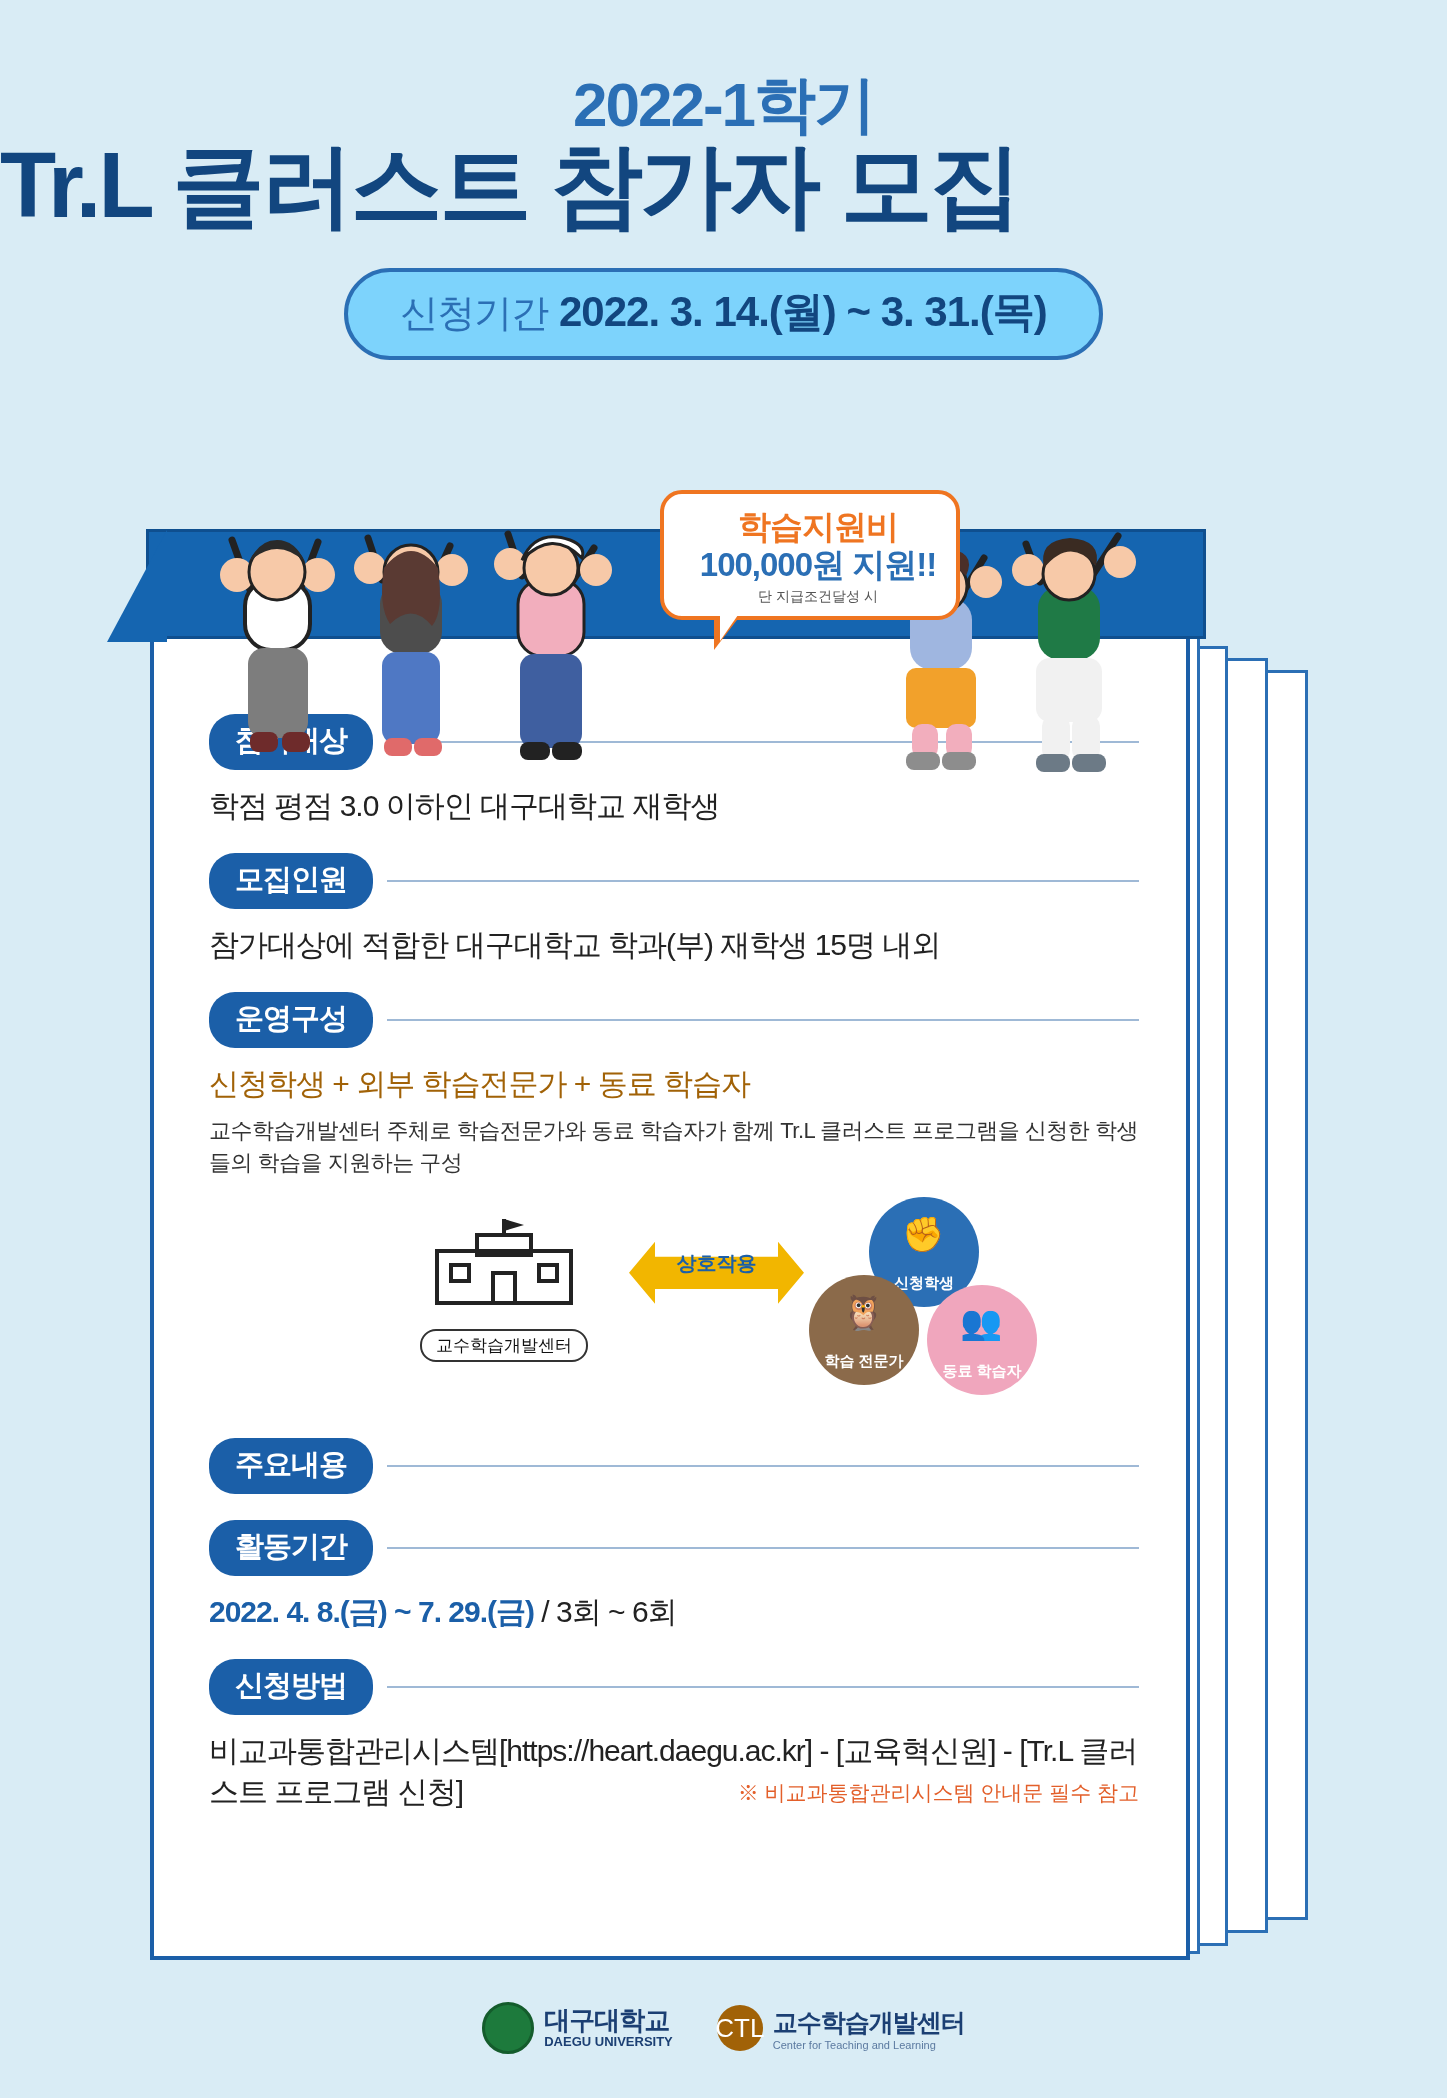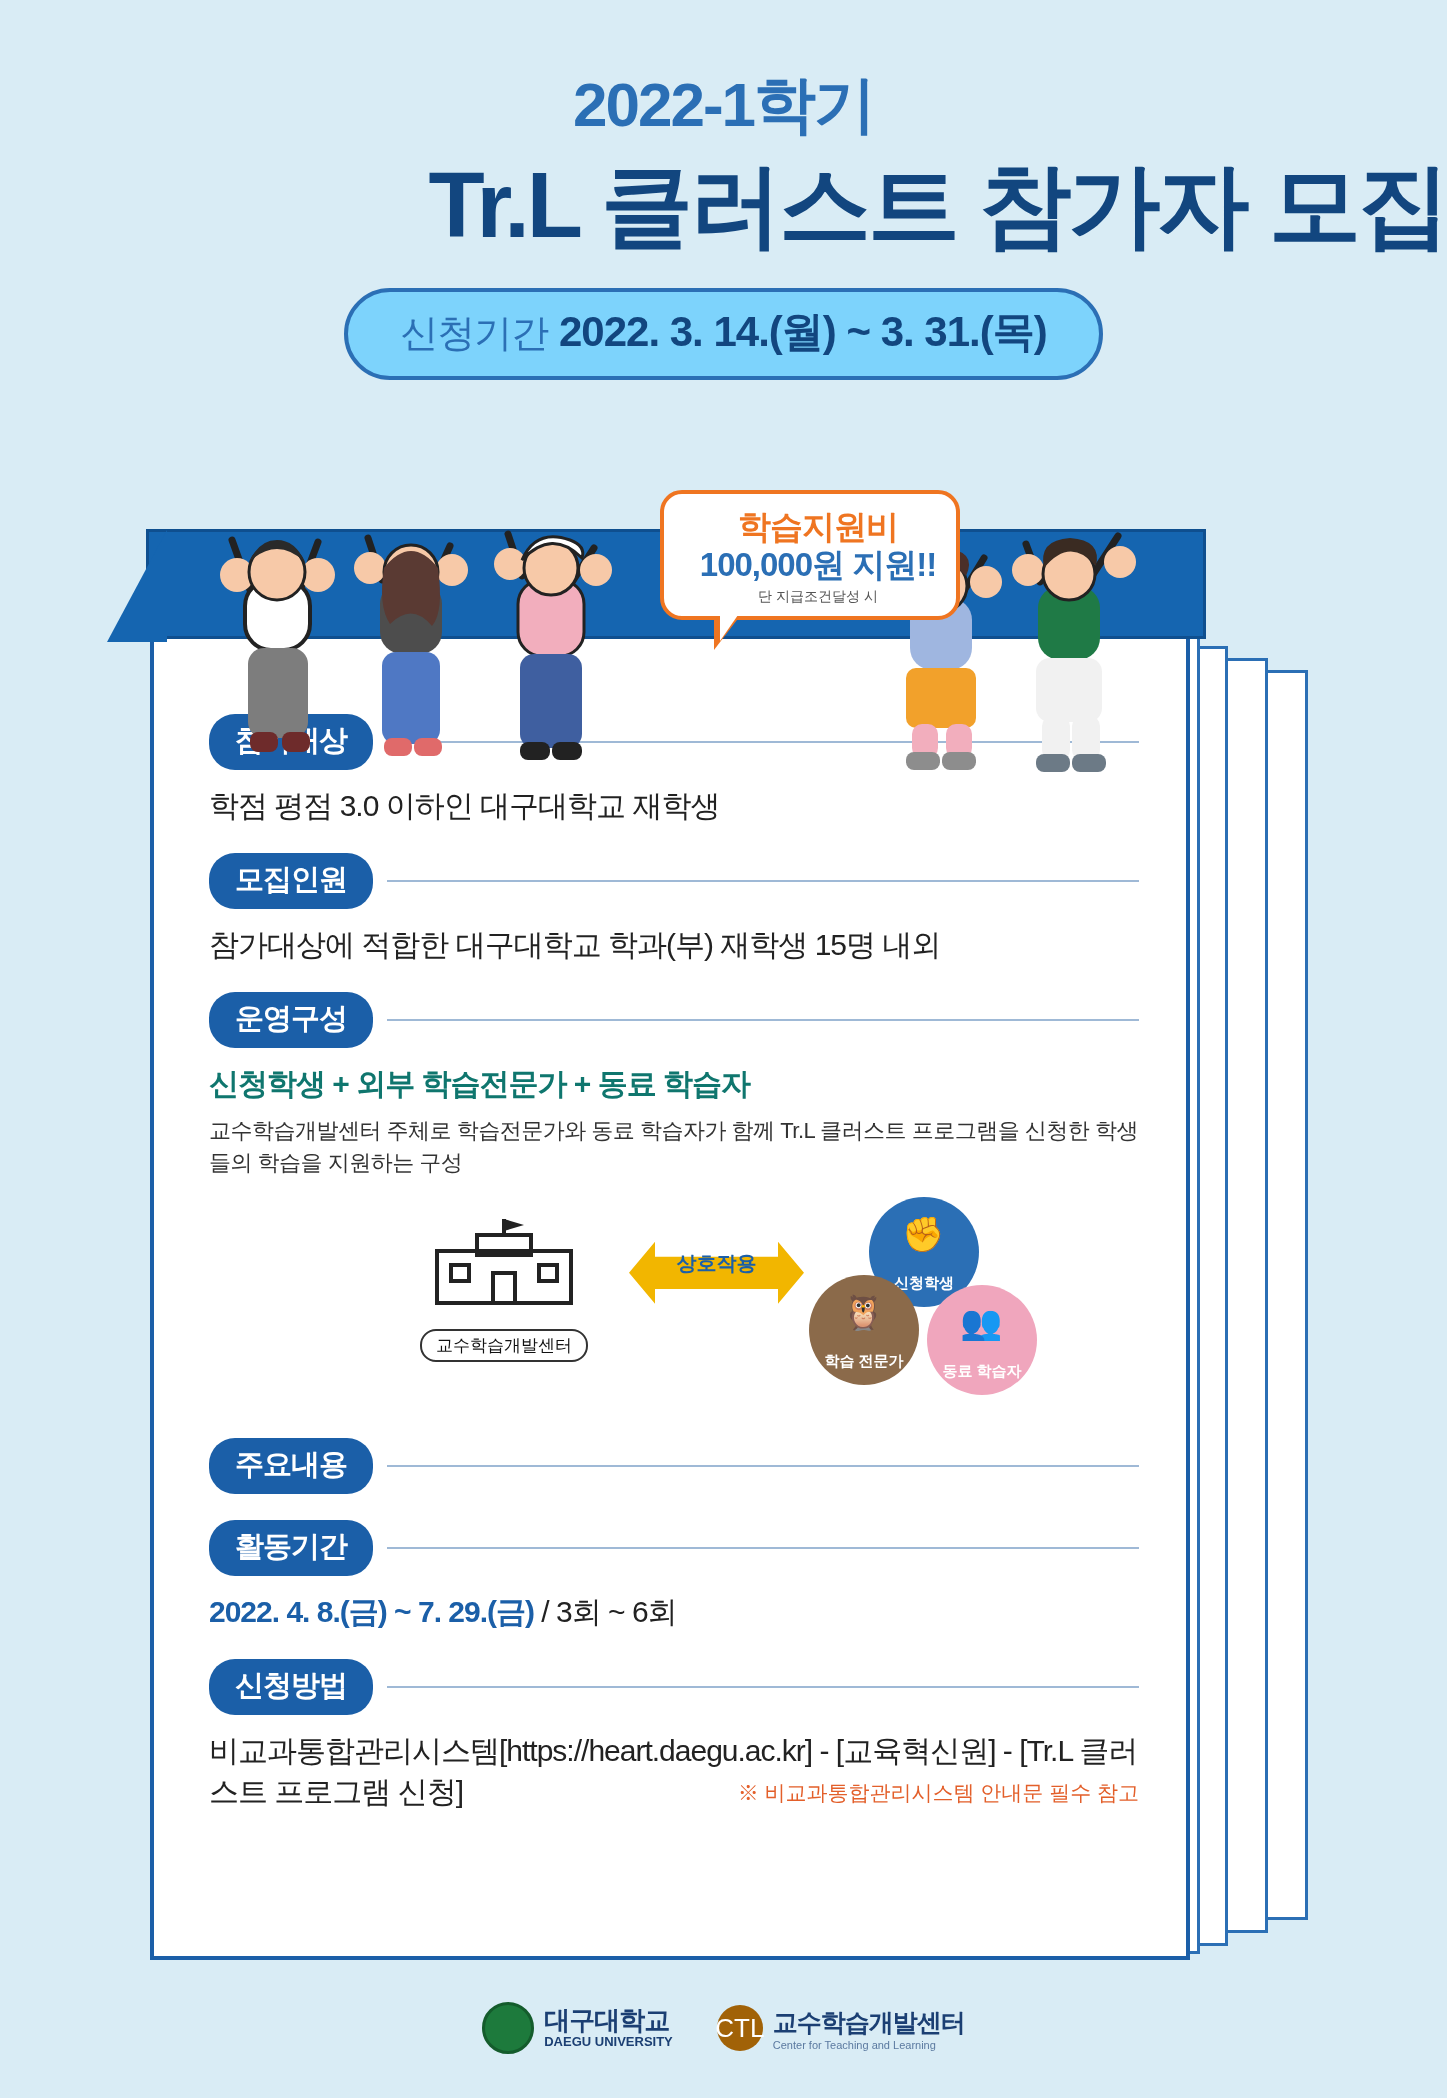--- a/index.html
+++ b/index.html
@@ -17,26 +17,25 @@
   .hdr-sub {
     text-align:center;
     font-size:62px;
     font-weight:bold;
     color:#2b6fb5;
     letter-spacing:-2px;
     padding-top:72px;
     line-height:1.05;
   }
   .hdr-main {
-    text-align:right;
+    text-align:left;
     font-size:92px;
     font-weight:bold;
     color:#12467f;
     letter-spacing:-3px;
-    margin-top:20px;
     line-height:1.05;
   }
   .pill-wrap { display:flex; justify-content:center; margin-top:34px; }
   .pill {
     border:4px solid #2b6fb5;
     border-radius:48px;
     background:#7dd3fc;
     padding:12px 52px 16px 52px;
     font-size:42px;
     color:#12467f;
@@ -106,21 +105,21 @@
   .sec-head { display:flex; align-items:center; }
   .tag {
     background:#1b5fa8; color:#fff; font-weight:bold;
     font-size:29px; border-radius:26px; padding:7px 26px 9px 26px;
     letter-spacing:-1px; white-space:nowrap;
   }
   .rule { flex:1; height:2px; background:#9fb9d6; margin-left:14px; }
   .body-line {
     font-size:30px; color:#222; margin-top:16px; letter-spacing:-1px;
   }
-  .body-line.blue { color:#0f766e; font-weight:bold; }
+  .body-line.blue { color:#a16207; font-weight:normal; }
   .body-sub {
     font-size:22px; color:#333; margin-top:10px; line-height:1.45; letter-spacing:-0.5px;
   }
   .note { color:#e35f2a; font-size:21px; font-weight:normal; }
   .date-bold { font-weight:bold; color:#1b5fa8; }
 
   
   .diagram { position:relative; height:215px; margin-top:18px; }
   .dg-school { position:absolute; left:195px; top:18px; width:200px; text-align:center; }
   .school-icon { width:150px; height:100px; margin:0 auto; }

